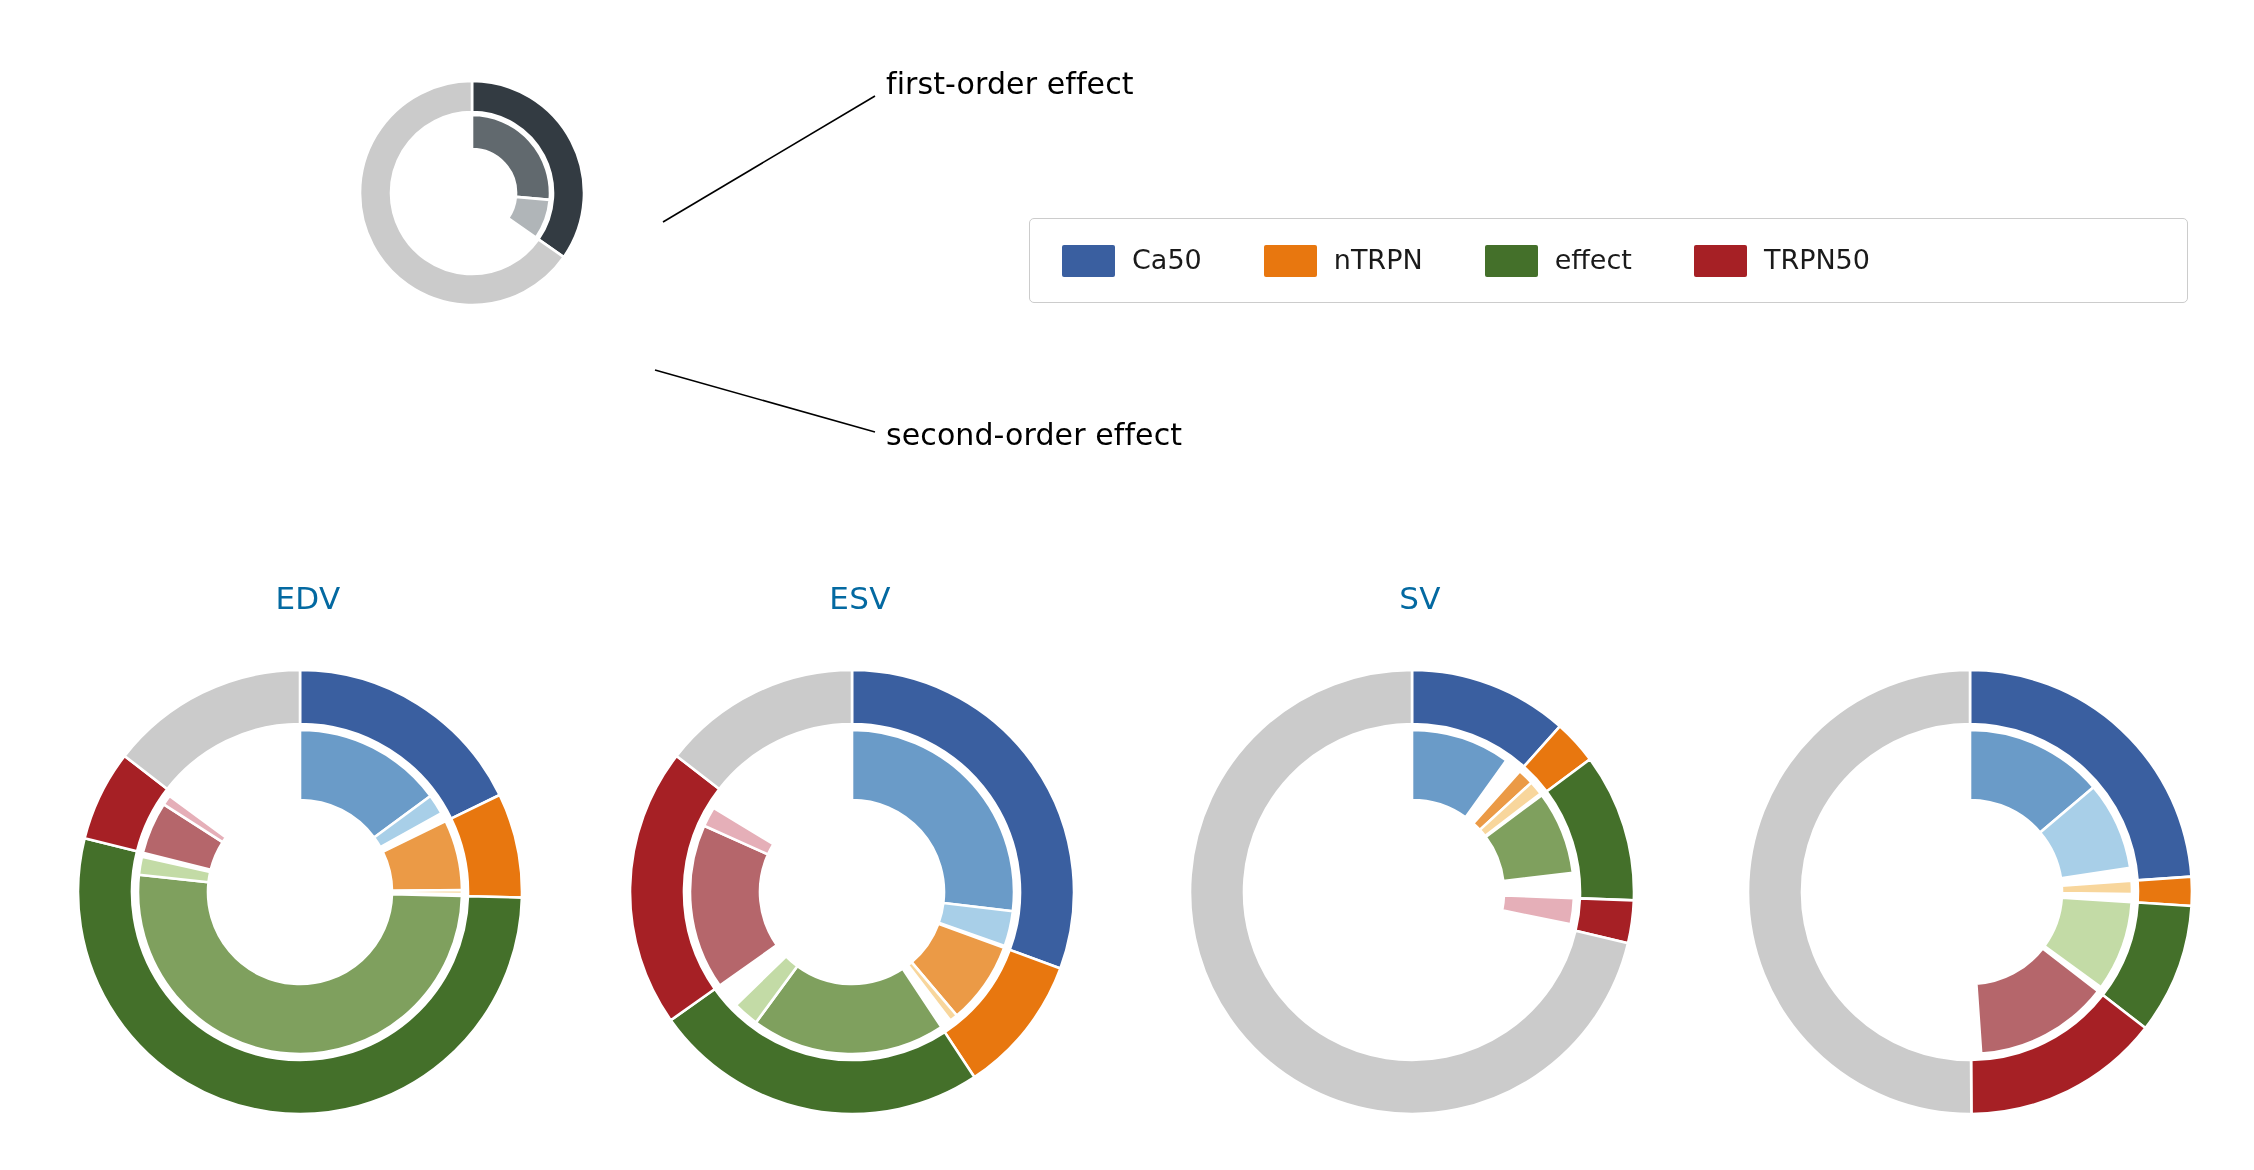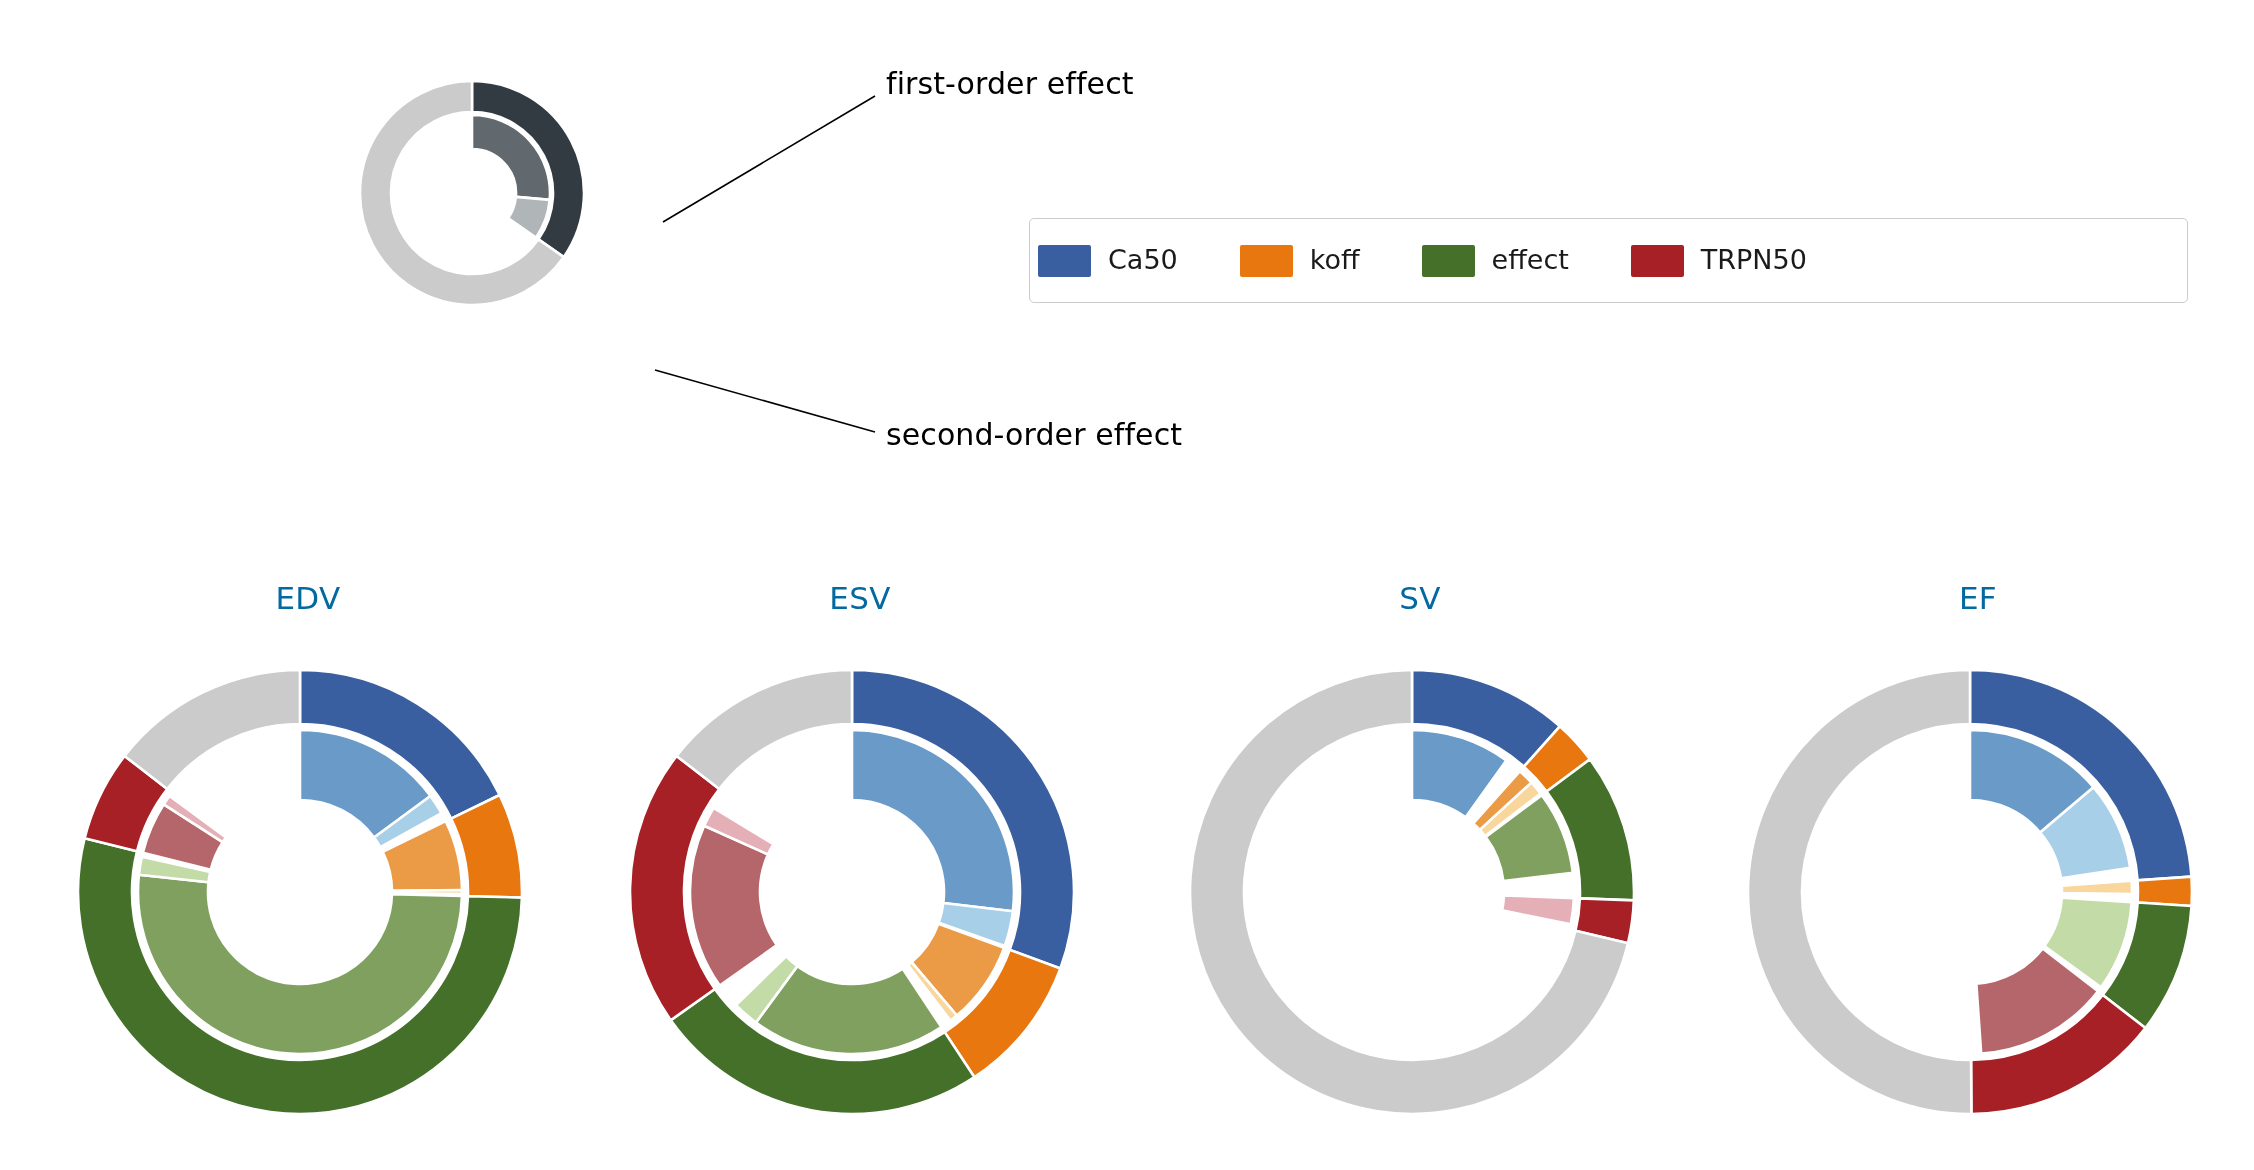--- a/index.html
+++ b/index.html
@@ -21,21 +21,21 @@
   .annot-second { left: 886px; top: 406px; margin-top: 11px; }
 
   .leader { position: absolute; overflow: visible; pointer-events: none; }
 
   .legend-box {
     position: absolute; left: 1029px; top: 218px;
     width: 1159px; height: 85px;
     border: 1.3px solid #cccccc; border-radius: 5px;
     background: #ffffff;
     display: flex; align-items: center;
-    padding: 0 8px;
+    padding: 0 32px;
   }
   .legend-item { display: flex; align-items: center; }
   .legend-swatch { width: 53px; height: 32px; border-radius: 2px; flex: 0 0 auto; }
   .legend-label { font-size: 27px; color: #1a1a1a; margin-left: 17px; line-height: 1.06; white-space: pre-line; }
   .legend-gap { width: 62px; flex: 0 0 auto; }
   .legend-gap-wide { width: 68px; flex: 0 0 auto; }
 
   .panel { position: absolute; top: 660px; width: 460px; height: 480px; }
   .panel-title {
     position: absolute; top: -80px; left: 0; width: 100%;
@@ -66,21 +66,21 @@
   <div class="annot annot-second">second-order effect</div>
 
   <div class="legend-box" id="legend-box">
       <div class="legend-item">
         <div class="legend-swatch" style="background: rgb(58, 95, 160);"></div>
         <div class="legend-label">Ca50</div>
       </div>
       <div class="legend-gap"></div>
       <div class="legend-item">
         <div class="legend-swatch" style="background: rgb(232, 119, 15);"></div>
-        <div class="legend-label">koff</div>
+        <div class="legend-label">nTRPN</div>
       </div>
       <div class="legend-gap"></div>
       <div class="legend-item">
         <div class="legend-swatch" style="background: rgb(68, 112, 42);"></div>
         <div class="legend-label">effect</div>
       </div>
       <div class="legend-gap"></div>
       <div class="legend-item">
         <div class="legend-swatch" style="background: rgb(166, 32, 37);"></div>
         <div class="legend-label">TRPN50</div>
@@ -134,21 +134,20 @@
           <path d="M 443.84226292621076 240.36722055272546 A 222 222 0 0 1 438.0278694380321 283.1464527222031 L 385.4805498449973 270.7054236816672 A 168 168 0 0 0 389.88063140361896 238.331950688549 Z" fill="#a62025" stroke="#ffffff" stroke-width="2.6" stroke-linejoin="round"></path>
           <path d="M 438.0278694380321 283.1464527222031 A 222 222 0 1 1 221.99999999999997 10 L 221.99999999999997 64 A 168 168 0 1 0 385.4805498449973 270.7054236816672 Z" fill="#cbcbcb" stroke="#ffffff" stroke-width="2.6" stroke-linejoin="round"></path>
           <path d="M 222 70 A 162 162 0 0 1 316.39585770630936 100.34354536183878 L 275.607524129509 157.23213687215537 A 92 92 0 0 0 222 140 Z" fill="#6a9bc8" stroke="#ffffff" stroke-width="2.6" stroke-linejoin="round"></path>
           <path d="M 329.8939225243488 111.1575344412825 A 162 162 0 0 1 341.4771250120242 122.59608508439405 L 289.851206796952 169.86938165286574 A 92 92 0 0 0 283.27309180395116 163.37341462097524 Z" fill="#eb9a46" stroke="#ffffff" stroke-width="2.6" stroke-linejoin="round"></path>
           <path d="M 341.4771250120242 122.59608508439405 A 162 162 0 0 1 350.62644458094934 133.51529177347393 L 295.0471166756009 176.0704126120963 A 92 92 0 0 0 289.851206796952 169.86938165286574 Z" fill="#f8d69c" stroke="#ffffff" stroke-width="2.6" stroke-linejoin="round"></path>
           <path d="M 351.85385154908204 135.13939274468197 A 162 162 0 0 1 382.84698194030983 212.7062600646311 L 313.3451996204229 221.04306127127197 A 92 92 0 0 0 295.74416260812063 176.99274155870827 Z" fill="#7fa05e" stroke="#ffffff" stroke-width="2.6" stroke-linejoin="round"></path>
           <path d="M 383.88489456777546 238.1058095925294 A 162 162 0 0 1 380.736518486248 264.35301684333393 L 312.1466648193507 250.37331820732544 A 92 92 0 0 0 313.9346314829342 235.46749680563397 Z" fill="#e5afb8" stroke="#ffffff" stroke-width="2.6" stroke-linejoin="round"></path>
         </svg>
       </div>
       <div class="panel" style="left: 1748px;">
-        <div class="panel-title">EF</div>
         <svg class="panel-chart donut-svg" width="460" height="480" viewBox="0 0 460 480">
           <path d="M 222 10 A 222 222 0 0 1 443.469976412192 216.66867429140189 L 389.59890106868585 220.3979156799798 A 168 168 0 0 0 222 64 Z" fill="#3a5fa0" stroke="#ffffff" stroke-width="2.6" stroke-linejoin="round"></path>
           <path d="M 443.469976412192 216.66867429140189 A 222 222 0 0 1 443.5619337110763 245.93949533550756 L 389.66849037594966 242.54880728092462 A 168 168 0 0 0 389.59890106868585 220.3979156799798 Z" fill="#e8770f" stroke="#ffffff" stroke-width="2.6" stroke-linejoin="round"></path>
           <path d="M 443.5619337110763 245.93949533550756 A 222 222 0 0 1 397.4144127474033 368.06536591096074 L 354.746042079116 334.9683850137 A 168 168 0 0 0 389.66849037594966 242.54880728092462 Z" fill="#44702a" stroke="#ffffff" stroke-width="2.6" stroke-linejoin="round"></path>
           <path d="M 397.4144127474033 368.06536591096074 A 222 222 0 0 1 223.39485796035416 453.99561791006244 L 223.05556818621395 399.99668382383106 A 168 168 0 0 0 354.746042079116 334.9683850137 Z" fill="#a62025" stroke="#ffffff" stroke-width="2.6" stroke-linejoin="round"></path>
           <path d="M 223.39485796035416 453.99561791006244 A 222 222 0 1 1 221.99999999999997 10 L 221.99999999999997 64 A 168 168 0 1 0 223.05556818621395 399.99668382383106 Z" fill="#cbcbcb" stroke="#ffffff" stroke-width="2.6" stroke-linejoin="round"></path>
           <path d="M 222 70 A 162 162 0 0 1 345.51568678385456 127.17693422575003 L 292.1447110130532 172.47085153561113 A 92 92 0 0 0 222 140 Z" fill="#6a9bc8" stroke="#ffffff" stroke-width="2.6" stroke-linejoin="round"></path>
           <path d="M 345.51568678385456 127.17693422575003 A 162 162 0 0 1 382.1615826475421 207.6634545624374 L 312.9559605158881 218.17924580089038 A 92 92 0 0 0 292.1447110130532 172.47085153561113 Z" fill="#a8cfe8" stroke="#ffffff" stroke-width="2.6" stroke-linejoin="round"></path>
           <path d="M 383.6132260305185 220.81227583426625 A 162 162 0 0 1 383.9872091610182 234.03569846110312 L 313.9927360667511 233.15607566926843 A 92 92 0 0 0 313.7803505852327 225.64647763427465 Z" fill="#f8d69c" stroke="#ffffff" stroke-width="2.6" stroke-linejoin="round"></path>
           <path d="M 383.68033000538003 242.17206416374876 A 162 162 0 0 1 353.0607530887415 327.22121087138066 L 296.42956348249515 286.07624321090753 A 92 92 0 0 0 313.818459015401 237.77672779669683 Z" fill="#c3dba6" stroke="#ffffff" stroke-width="2.6" stroke-linejoin="round"></path>

